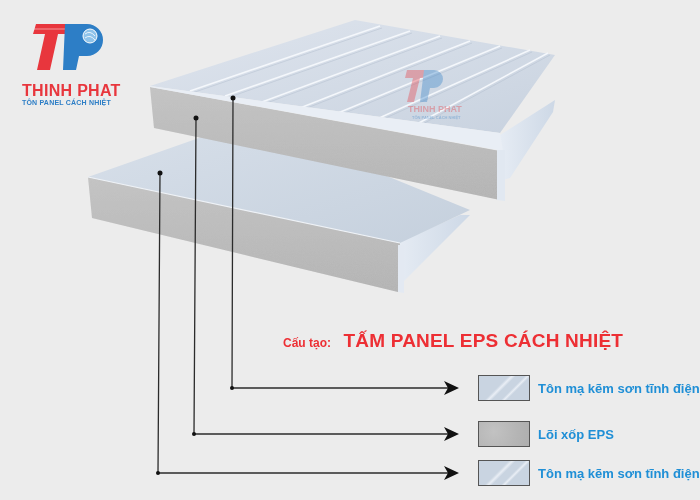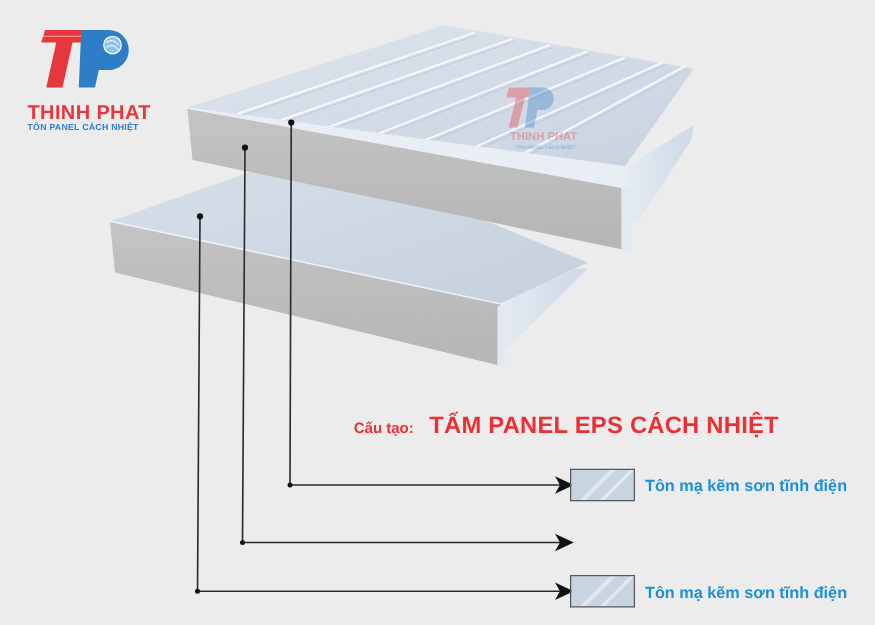--- a/index.html
+++ b/index.html
@@ -32,21 +32,21 @@
       color: rgba(45, 126, 198, 0.35); font-weight: bold; font-size: 4px;
     }
 
     .title {
       position: absolute; left: 283px; top: 330px;
       color: #ed2f34; font-weight: bold; white-space: nowrap;
     }
     .title .prefix { font-size: 12px; margin-right: 8px; }
     .title .main { font-size: 19px; letter-spacing: 0.2px; }
 
-    .legend-row { position: absolute; left: 456px; height: 26px; display: flex; align-items: center; }
+    .legend-row { position: absolute; left: 478px; height: 26px; display: flex; align-items: center; }
     .swatch {
       width: 52px; height: 26px; box-sizing: border-box;
       border: 1.5px solid #555;
     }
     .swatch.sheet {
       background: linear-gradient(135deg, #c9d4e1 0%, #c9d4e1 40%, #e9eef5 45%, #c9d4e1 50%, #c9d4e1 62%, #e9eef5 66%, #c9d4e1 70%, #c9d4e1 100%);
     }
     .swatch.core {
       background: radial-gradient(circle at 30% 40%, #c2c2c2 0, #b5b5b5 60%, #aeaeae 100%);
     }
@@ -172,18 +172,22 @@
 
   <div class="title">
     <span class="prefix">Cấu tạo:</span>
     <span class="main">TẤM PANEL EPS CÁCH NHIỆT</span>
   </div>
 
   <div class="legend-row" style="top:375px;">
     <div class="swatch sheet"></div>
     <span class="legend-label">Tôn mạ kẽm sơn tĩnh điện</span>
   </div>
+  <div class="legend-row" style="top:421px;">
+    <div class="swatch core"></div>
+    <span class="legend-label">Lõi xốp EPS</span>
+  </div>
   <div class="legend-row" style="top:460px;">
     <div class="swatch sheet"></div>
     <span class="legend-label">Tôn mạ kẽm sơn tĩnh điện</span>
   </div>
 
 </div>
 
 </body></html>

